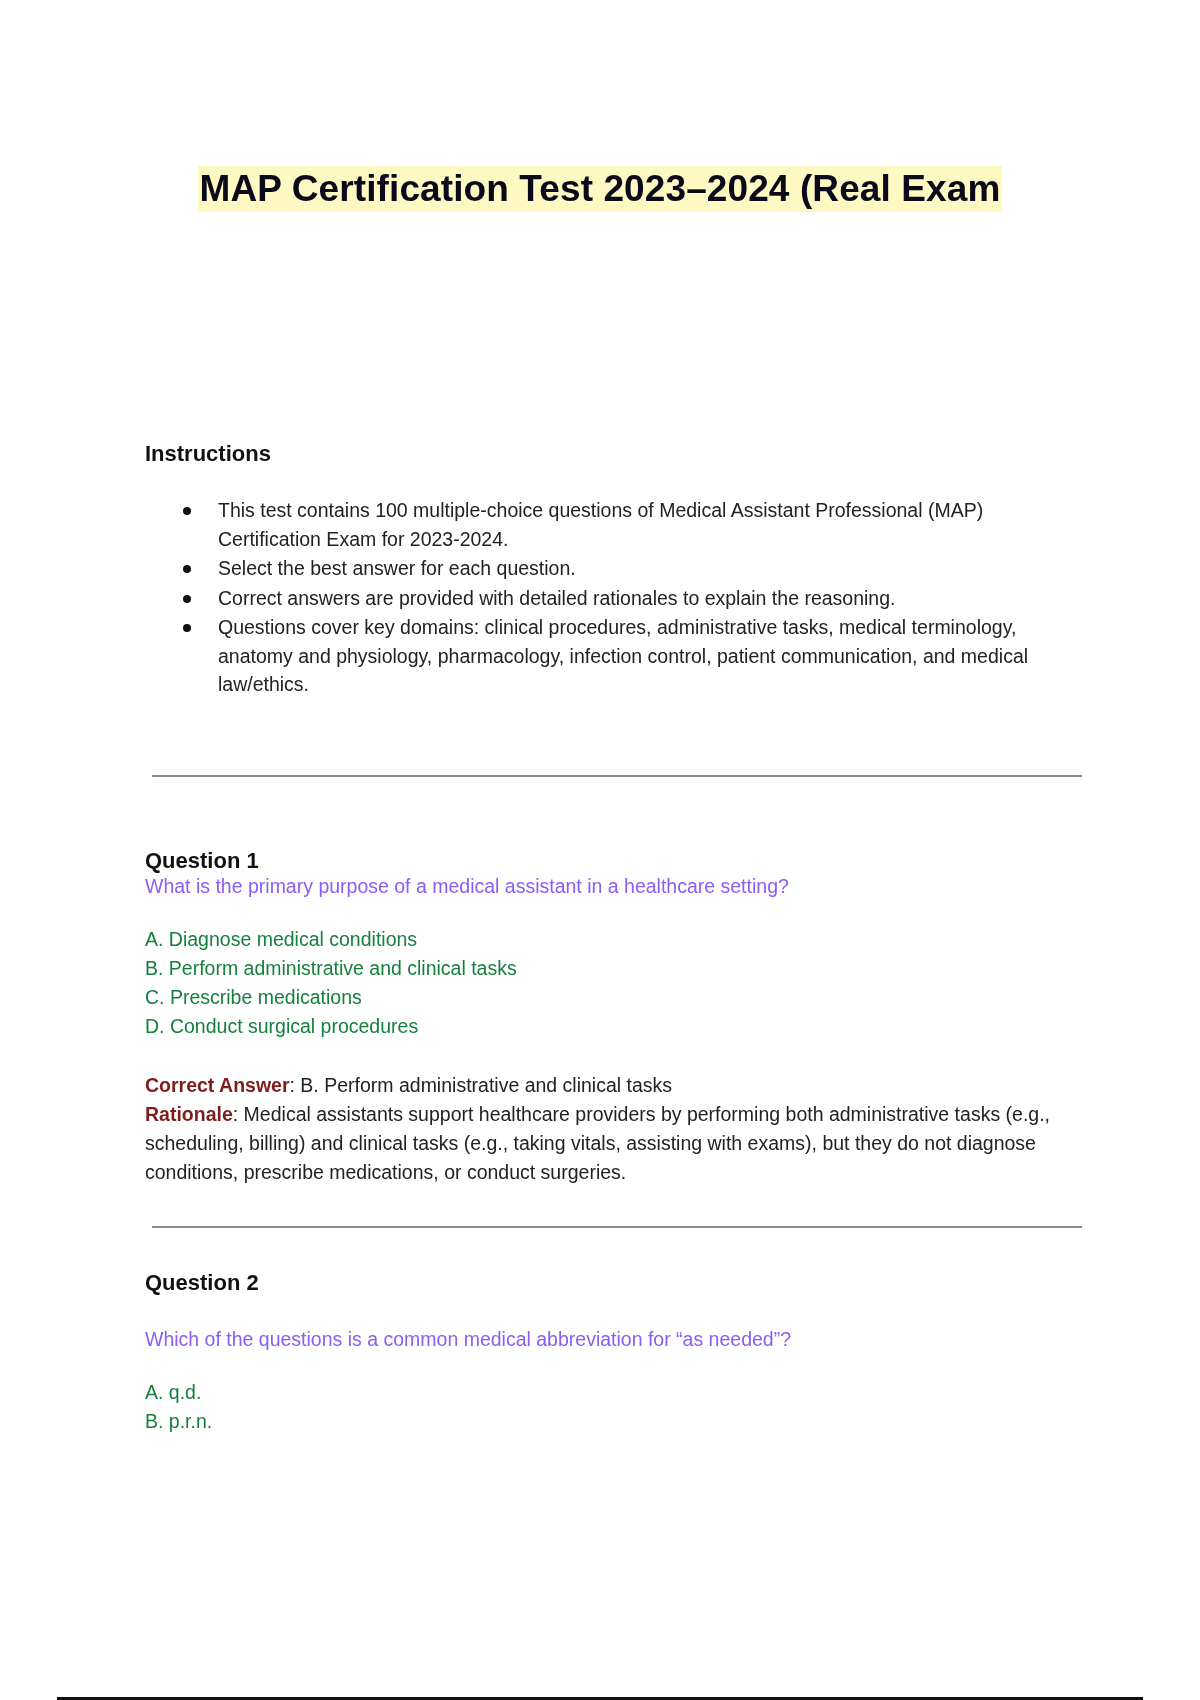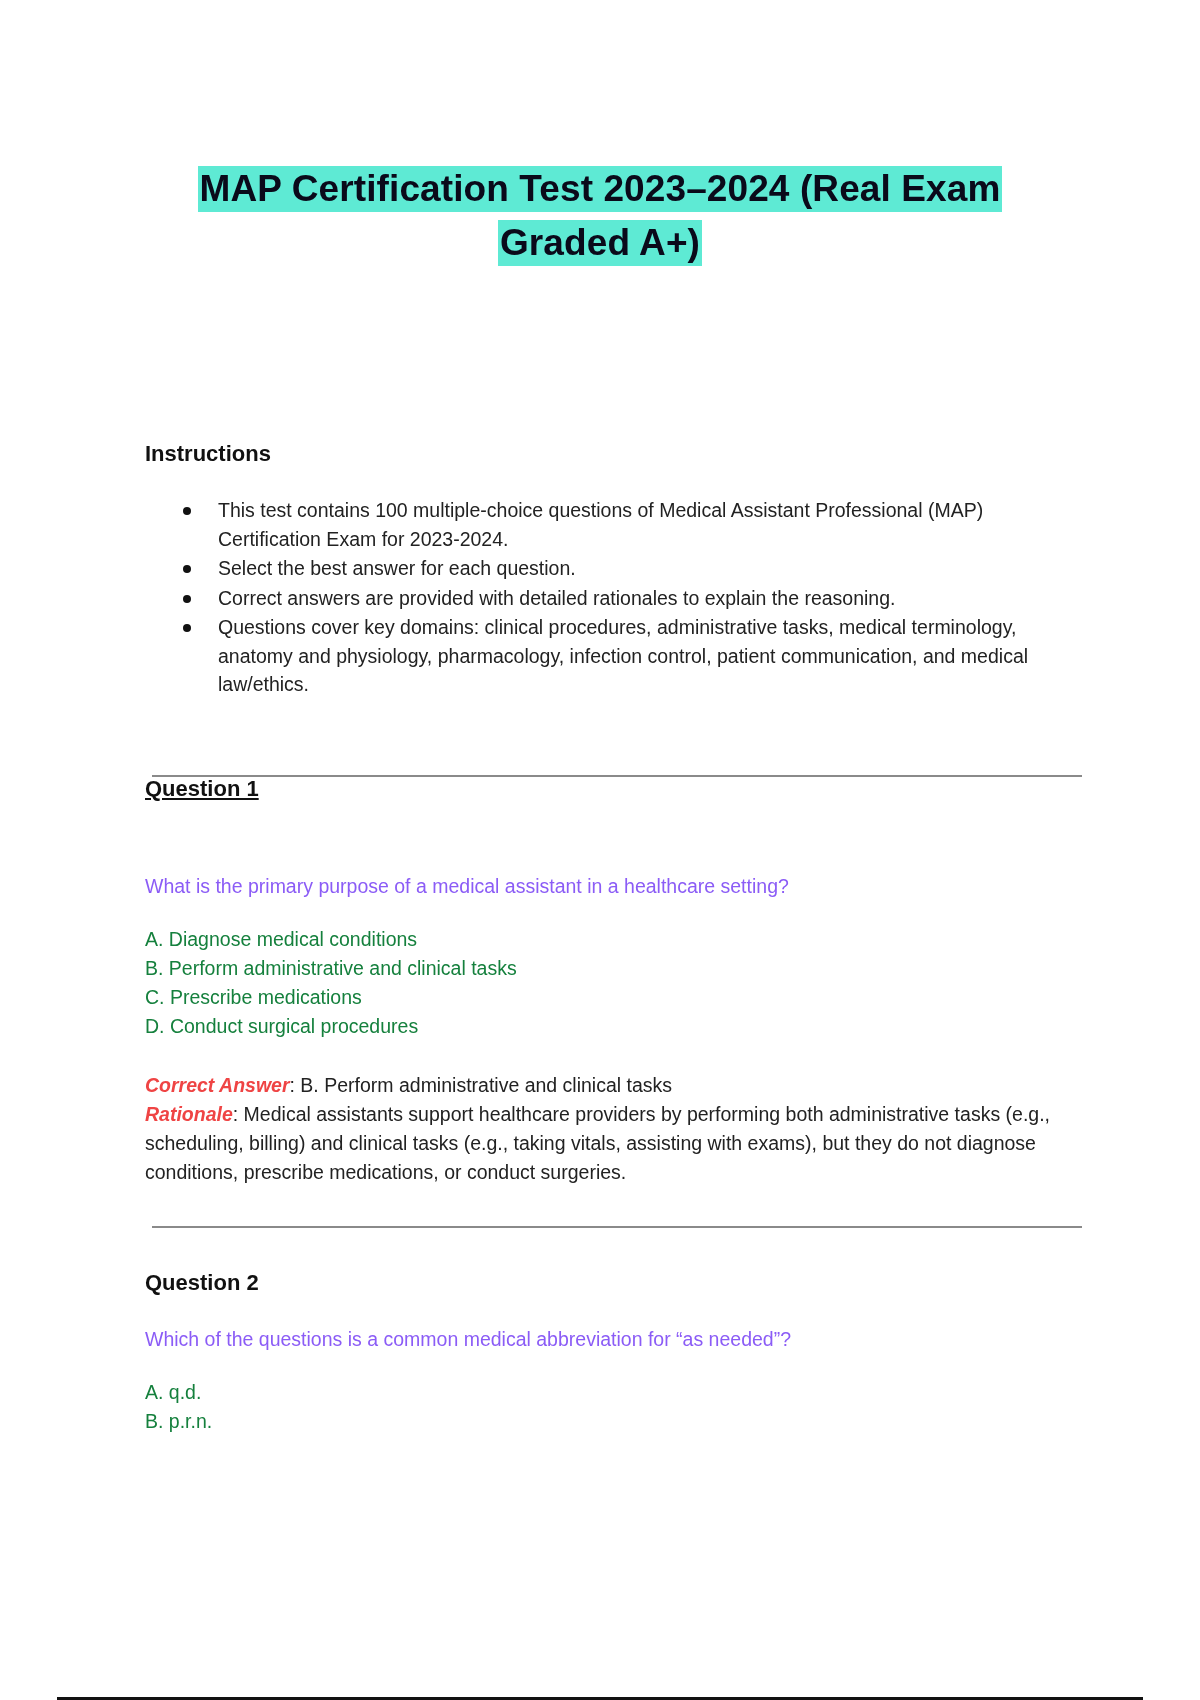--- a/index.html
+++ b/index.html
@@ -17,21 +17,21 @@
     }
     .title-block {
       position: absolute;
       top: 166px;
       left: 0;
       width: 1200px;
       text-align: center;
     }
     .title-line {
       display: inline-block;
-      background: #5eead4;
+      background: #fef9c3;
       color: #0a0a1a;
       font-weight: bold;
       font-size: 37px;
       line-height: 46px;
       padding: 0 2px;
       margin: 0;
       letter-spacing: 0.1px;
     }
     .title-row {
       height: 54px;
@@ -98,38 +98,36 @@
     .answer-block {
       position: absolute;
       left: 145px;
       top: 1071px;
       width: 940px;
       font-size: 19.5px;
       line-height: 29px;
       color: #222;
     }
     .answer-block b {
-      color: #ef4444;
-      font-style: italic;
+      color: #7f1d1d;
     }
     .footer-rule {
       position: absolute;
       left: 57px;
       top: 1697px;
       width: 1086px;
       height: 3px;
       background: #111;
     }
   </style>
 </head>
 <body>
 
 <div class="title-block">
   <div class="title-row"><span class="title-line">MAP Certification Test 2023–2024 (Real Exam</span></div>
-  <div class="title-row"><span class="title-line">Graded A+)</span></div>
 </div>
 
 <h2 class="section-heading" style="top:441px;">Instructions</h2>
 
 <ul class="bullets">
   <li>
     <span class="dot"></span>
     <span>This  test contains 100 multiple-choice questions of Medical Assistant Professional (MAP) Certification Exam for 2023-2024.</span>
   </li>
   <li>
@@ -141,21 +139,21 @@
     <span>Correct answers are provided with detailed rationales to explain the reasoning.</span>
   </li>
   <li>
     <span class="dot"></span>
     <span>Questions cover key domains: clinical procedures, administrative tasks, medical terminology, anatomy and physiology, pharmacology, infection control, patient communication, and medical law/ethics.</span>
   </li>
 </ul>
 
 <div class="hr" style="top:775px;"></div>
 
-<h2 class="section-heading" style="top:776px;text-decoration:underline;">Question 1</h2>
+<h2 class="section-heading" style="top:848px;">Question 1</h2>
 <p class="q-text" style="top:875px;">What is the primary purpose of a medical assistant in a healthcare setting?</p>
 <ul class="options" style="top:925px;">
   <li>A. Diagnose medical conditions</li>
   <li>B. Perform administrative and clinical tasks</li>
   <li>C. Prescribe medications</li>
   <li>D. Conduct surgical procedures</li>
 </ul>
 
 <div class="answer-block">
   <div><b>Correct Answer</b><span>: B. Perform administrative and clinical tasks</span></div>

